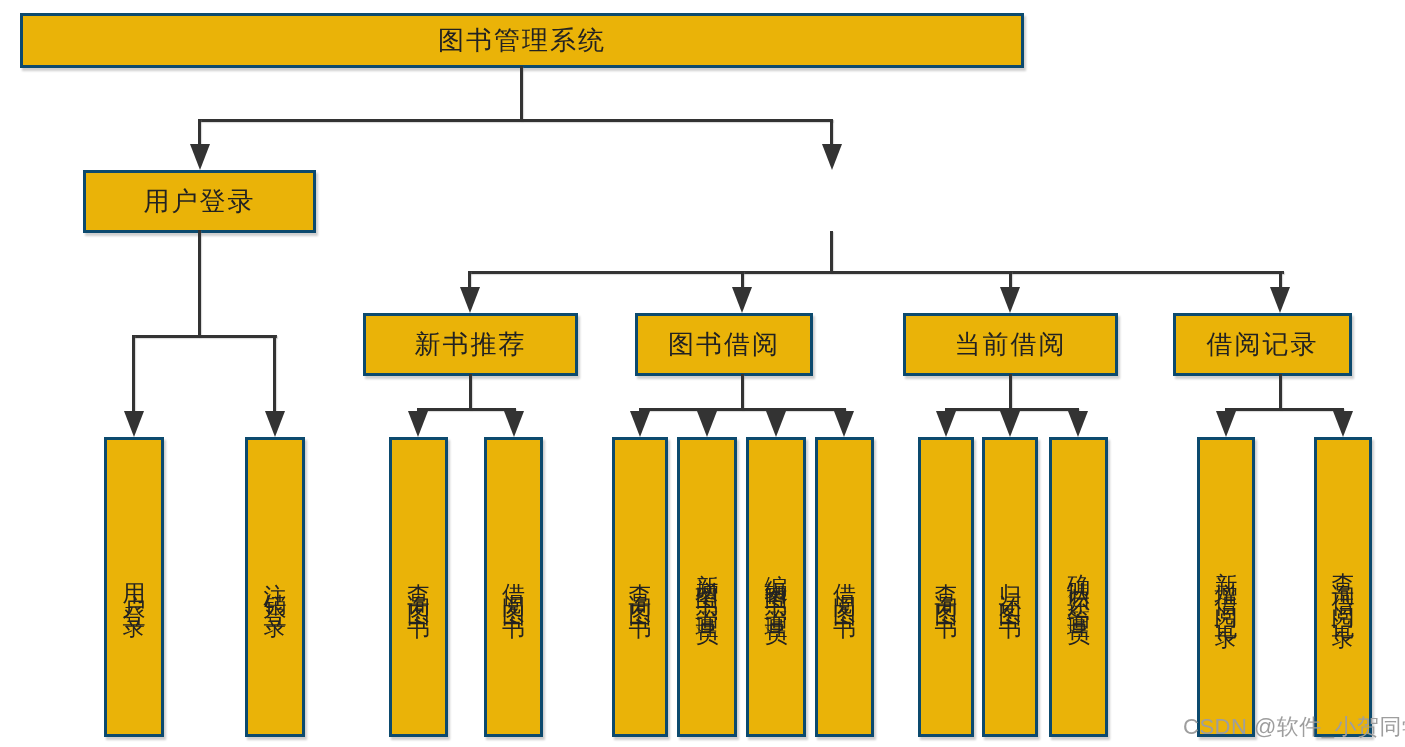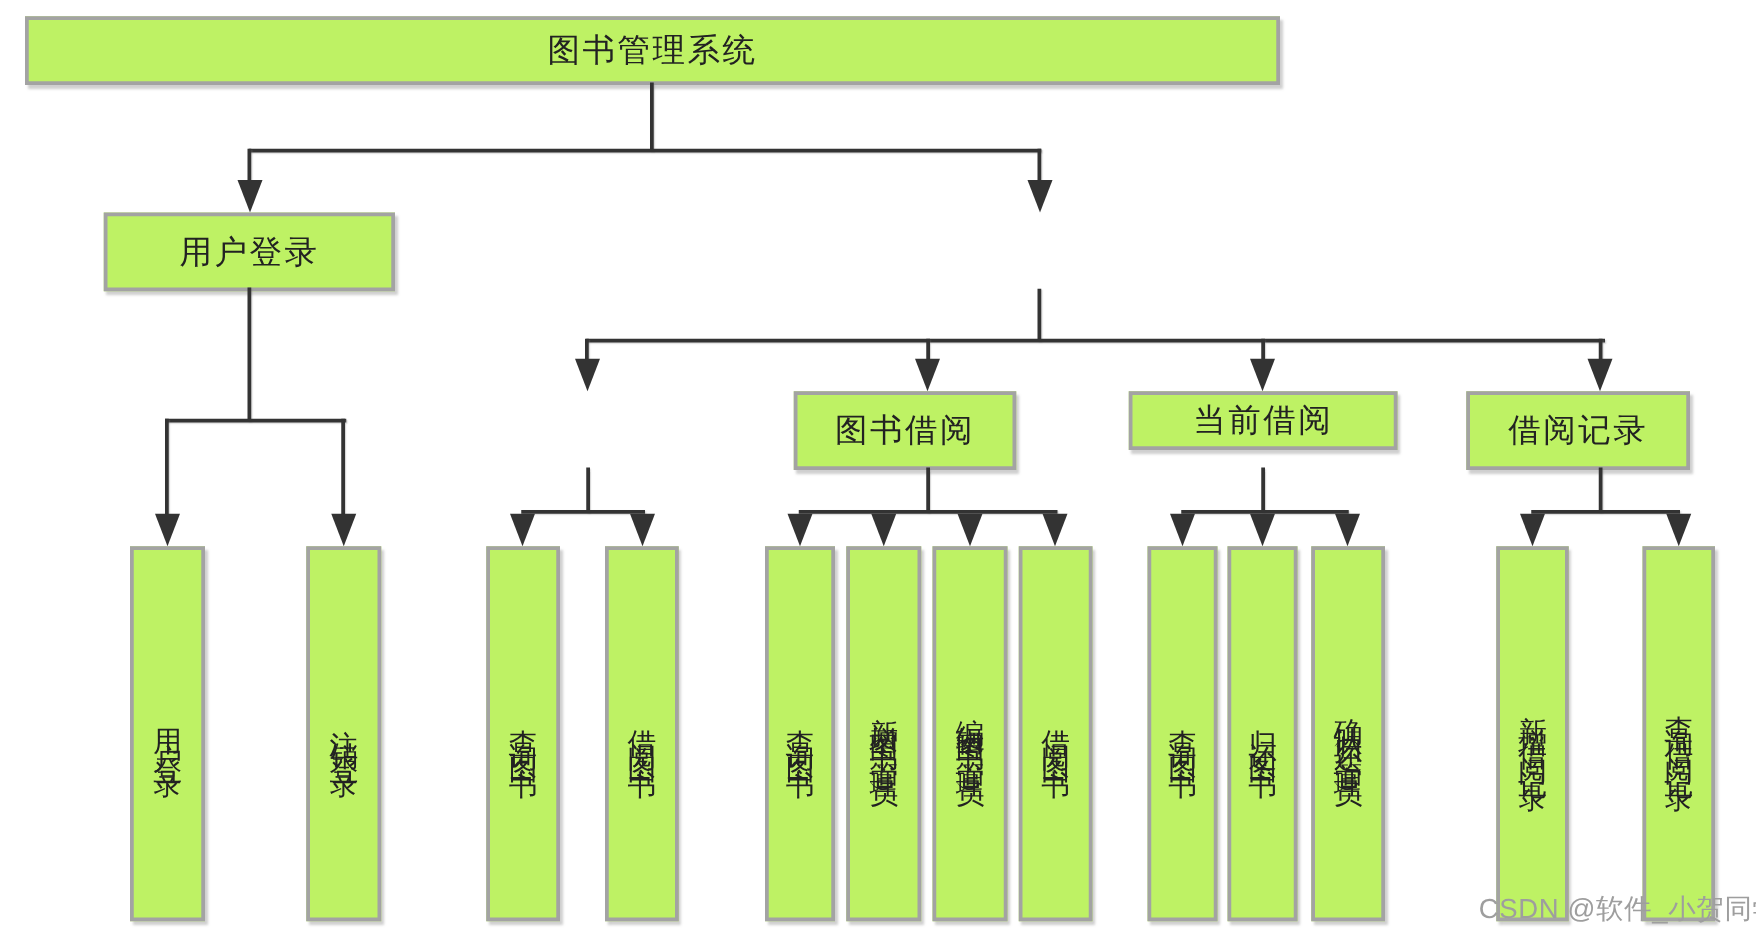--- a/index.html
+++ b/index.html
@@ -7,22 +7,22 @@
     position: relative;
     width: 1405px;
     height: 747px;
     background: #ffffff;
     font-family: "Liberation Sans", sans-serif;
     overflow: hidden;
   }
   .node {
     position: absolute;
     box-sizing: border-box;
-    border: 3px solid #a3a3a3;
-    background: #bef264;
+    border: 3px solid #0c4a6e;
+    background: #eab308;
     color: #222222;
     display: flex;
     align-items: center;
     justify-content: center;
     box-shadow: 2px 3px 2px rgba(130,130,130,0.38);
     text-align: center;
   }
   .h-node {
     font-size: 26px;
     letter-spacing: 2px;
@@ -87,22 +87,23 @@
   <div class="line" style="left:469px;top:271px;width:815px;height:3px"></div>
   <div class="line" style="left:468px;top:271px;width:3px;height:19px"></div>
   <div class="arrow" style="left:460px;top:287px"></div>
   <div class="line" style="left:741px;top:271px;width:3px;height:19px"></div>
   <div class="arrow" style="left:732px;top:287px"></div>
   <div class="line" style="left:1009px;top:271px;width:3px;height:19px"></div>
   <div class="arrow" style="left:1000px;top:287px"></div>
   <div class="line" style="left:1279px;top:271px;width:3px;height:19px"></div>
   <div class="arrow" style="left:1270px;top:287px"></div>
 
+  <div class="node h-node" style="left:363px;top:313px;width:215px;height:63px">新书推荐</div>
   <div class="node h-node" style="left:635px;top:313px;width:178px;height:63px">图书借阅</div>
-  <div class="node h-node" style="left:903px;top:313px;width:215px;height:47px">当前借阅</div>
+  <div class="node h-node" style="left:903px;top:313px;width:215px;height:63px">当前借阅</div>
   <div class="node h-node" style="left:1173px;top:313px;width:179px;height:63px">借阅记录</div>
 
   <div class="line" style="left:469px;top:374px;width:3px;height:36px"></div>
   <div class="line" style="left:417px;top:408px;width:99px;height:3px"></div>
   <div class="arrow" style="left:408px;top:411px"></div>
   <div class="arrow" style="left:504px;top:411px"></div>
 
   <div class="line" style="left:741px;top:374px;width:3px;height:36px"></div>
   <div class="line" style="left:639px;top:408px;width:207px;height:3px"></div>
   <div class="arrow" style="left:630px;top:411px"></div>

